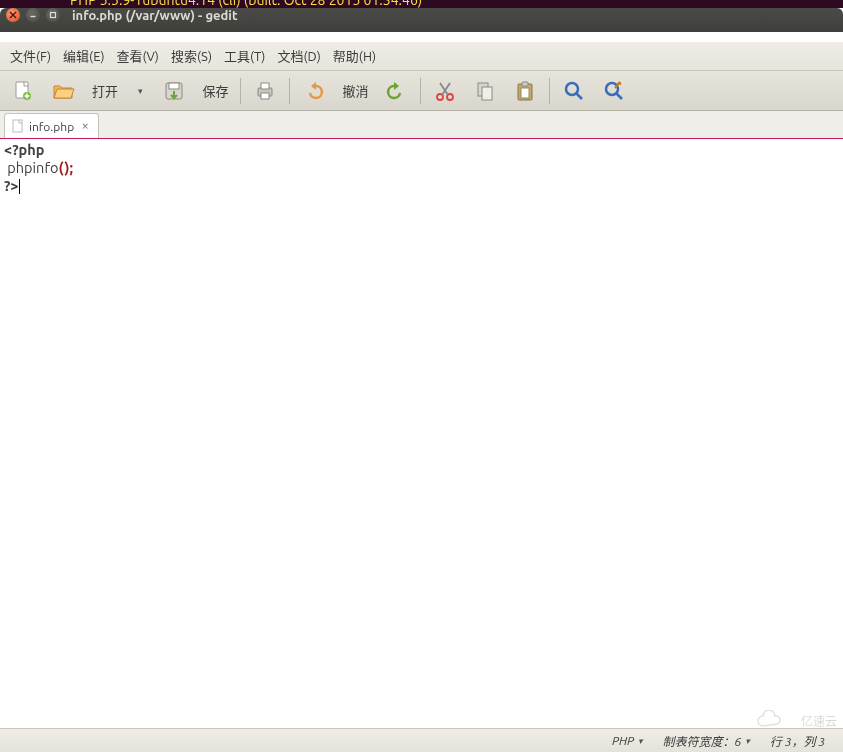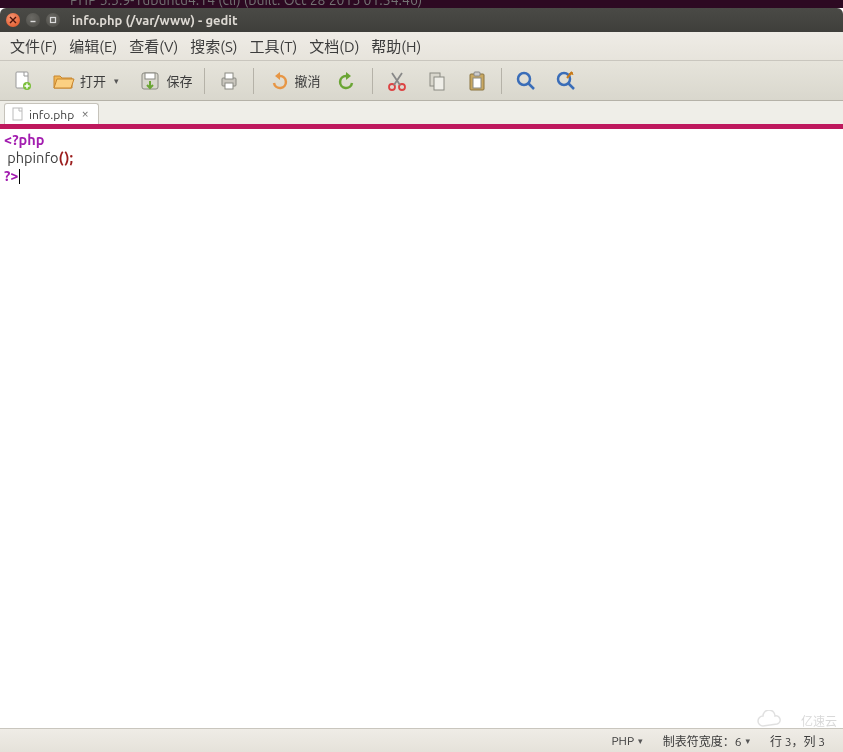--- a/index.html
+++ b/index.html
@@ -1,81 +1,81 @@
 <!DOCTYPE html>
 <html><head>
 <meta charset="utf-8">
 <style>
 * { margin: 0; padding: 0; box-sizing: border-box; font-family: "Ubuntu", "Noto Sans CJK SC", sans-serif; }
 body { width: 843px; height: 752px; background: #fff; overflow: hidden; position: relative; }
 
 .terminal-bg {
-  height: 8px; background: #2d0922; color: #737373;
+  height: 8px; background: #2d0922; color: #fde047;
   font-family: "Ubuntu Mono", monospace; font-size: 14px;
   padding-left: 70px; line-height: 0px; overflow: hidden;
 }
 
 .titlebar {
   height: 24px; background: linear-gradient(to bottom, #4a4a46 0%, #3f3f3b 100%);
-  display: flex; align-items: center; color: #ddd9d3; font-size: 13px; font-weight: bold;
+  display: flex; align-items: flex-start; color: #ddd9d3; font-size: 13px; font-weight: bold;
   border-radius: 6px 6px 0 0;
 }
 .window-btns { display: flex; gap: 6px; padding: 0 6px; }
 .wbtn { width: 14px; height: 14px; border-radius: 50%; display: flex; align-items: center; justify-content: center; }
 .wbtn.close  { background: radial-gradient(circle at 40% 35%, #f79674, #de4f1e); }
 .wbtn.min    { background: radial-gradient(circle at 40% 35%, #6a6964, #4a4944); }
 .wbtn.max    { background: radial-gradient(circle at 40% 35%, #6a6964, #4a4944); }
 .wbtn svg { width: 8px; height: 8px; }
 .title-text { margin-left: 6px; }
 
 .menubar {
   height: 29px; background: linear-gradient(to bottom, #efece6 0%, #e7e4dc 100%);
-  display: flex; align-items: flex-end; border-bottom: 1px solid #c9c6be;
-  font-size: 15px; color: #3c3c3c; padding-left: 4px;
+  display: flex; align-items: flex-start; border-bottom: 1px solid #c9c6be;
+  font-size: 13px; color: #3c3c3c; padding-left: 4px; margin-top: 10px;
 }
 .menu-item { padding: 4px 6px; cursor: pointer; }
 
 .toolbar {
   height: 40px; background: linear-gradient(to bottom, #e6e4db 0%, #d9d7cd 100%);
   display: flex; align-items: center; border-bottom: 1px solid #b5b2a8;
   padding: 0 4px; gap: 2px;
 }
 .tbtn {
-  height: 32px; display: flex; align-items: center; gap: 4px;
+  height: 32px; display: flex; align-items: center; gap: 16px;
   padding: 0 6px; font-size: 13px; color: #3c3c3c; cursor: pointer; border-radius: 3px;
 }
 .tsep { width: 1px; height: 26px; background: #b5b2a8; margin: 0 3px; }
 .dropdown-arrow { font-size: 9px; color: #555; padding: 0 4px; }
 
 .tabbar {
-  height: 28px; background: #efeee8; border-bottom: 5px solid #be185d;
+  height: 28px; background: #efeee8; border-bottom: 1px solid #be185d;
   display: flex; align-items: stretch; padding-left: 4px;
 }
 .tab {
   display: flex; align-items: center; gap: 4px; padding: 0 6px;
   background: #fff; border: 1px solid #c6c3bb; border-bottom: none;
   font-size: 12px; color: #3c3c3c; margin-top: 2px; border-radius: 3px 3px 0 0;
 }
 .tab-close { width: 14px; height: 14px; font-size: 13px; color: #777; text-align: center; line-height: 12px; cursor: pointer;}
 
 .editor {
   flex: 1; font-family: "Ubuntu Mono", monospace; font-size: 14.5px;
   padding: 2px 4px; white-space: pre; line-height: 18px; background: #fff;
   height: 600px; position: relative;
 }
-.tok-tag { color: #a21caf; font-weight: bold; margin-top: 36px; }
+.tok-tag { color: #404040; font-weight: bold; margin-top: 36px; }
 .tok-fn  { color: #404040; }
 .tok-par { color: #9b1d1d; font-weight: bold; }
 .cursor  { display:inline-block; width:1px; height:15px; background:#000; vertical-align: text-bottom; }
 
 .statusbar {
   position: absolute; bottom: 0; left: 0; right: 0; height: 24px;
   background: linear-gradient(to bottom, #efece6, #e5e2da);
   border-top: 1px solid #c9c6be; display: flex; align-items: center;
-  font-size: 12px; color: #3c3c3c; justify-content: flex-end; padding-right: 8px;
+  font-size: 12px; color: #3c3c3c; justify-content: flex-end; padding-right: 8px; font-style: italic;
 }
 .status-item { padding: 0 10px; display: flex; align-items: center; gap: 4px; }
 .stat-dd { font-size: 9px; color: #555; }
 .status-spacer { flex: 1; }
 
 .watermark {
   position: absolute; right: 6px; bottom: 22px; opacity: 0.25;
   font-size: 12px; color: #666; display: flex; align-items: center; gap: 16px;
 }
 .watermark .cloud { width: 30px; height: 20px; }

